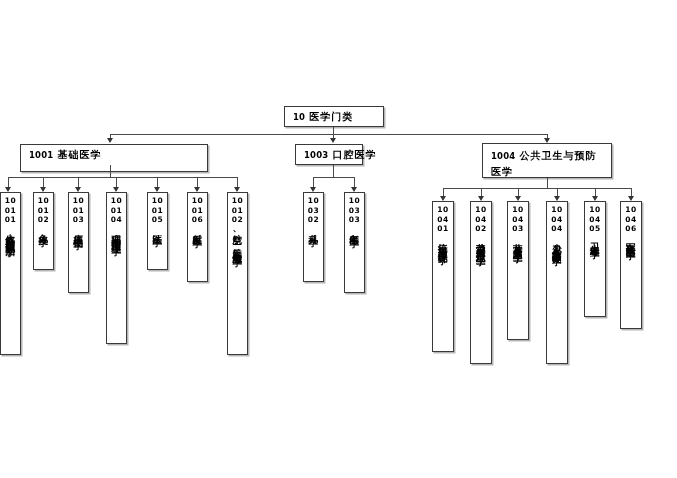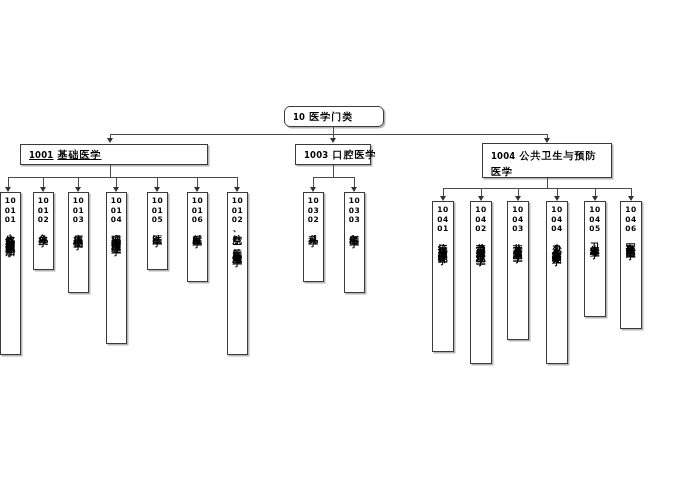--- a/index.html
+++ b/index.html
@@ -99,40 +99,40 @@
     border-left: 3.5px solid transparent;
     border-right: 3.5px solid transparent;
     border-top: 5px solid #333333;
   }
 </style>
 </head>
 <body>
 
 <div id="canvas">
 
-  <div class="node horiz" id="root-node" style="left:284px; top:106px; width:100px; height:21px;border-radius:6px;">
+  <div class="node horiz" id="root-node" style="left:284px; top:106px; width:100px; height:21px;">
     <span class="code">10</span><span class="name">医学门类</span>
   </div>
 
   <div class="ln v" style="left:333px; top:127px; height:8px;"></div>
 
   <div class="ln h" style="left:110px; top:134px; width:437px;"></div>
 
   <div class="ln v" style="left:110px; top:134px; height:5px;"></div>
   <div class="arrow" style="left:106.5px; top:138px;"></div>
   <div class="ln v" style="left:333px; top:134px; height:5px;"></div>
   <div class="arrow" style="left:329.5px; top:138px;"></div>
   <div class="ln v" style="left:547px; top:134px; height:5px;"></div>
   <div class="arrow" style="left:543.5px; top:138px;"></div>
 
-  <div class="node horiz" style="left:20px; top:144px; width:188px; height:21px;text-decoration:underline;">
+  <div class="node horiz" style="left:20px; top:144px; width:188px; height:28px;">
     <span class="code">1001</span><span class="name">基础医学</span>
   </div>
 
-  <div class="node horiz" style="left:295px; top:144px; width:76px; height:21px;">
+  <div class="node horiz" style="left:295px; top:144px; width:68px; height:21px;">
     <span class="code">1003</span><span class="name">口腔医学</span>
   </div>
 
   <div class="node horiz wrap" style="left:482px; top:143px; width:130px; height:35px; padding-top:4px;">
     <span class="code">1004</span><span class="name">公共卫生与预防医学</span>
   </div>
 
   <div class="ln v" style="left:110px; top:165px; height:12px;"></div>
   <div class="ln h" style="left:8px; top:177px; width:229px;"></div>
 

